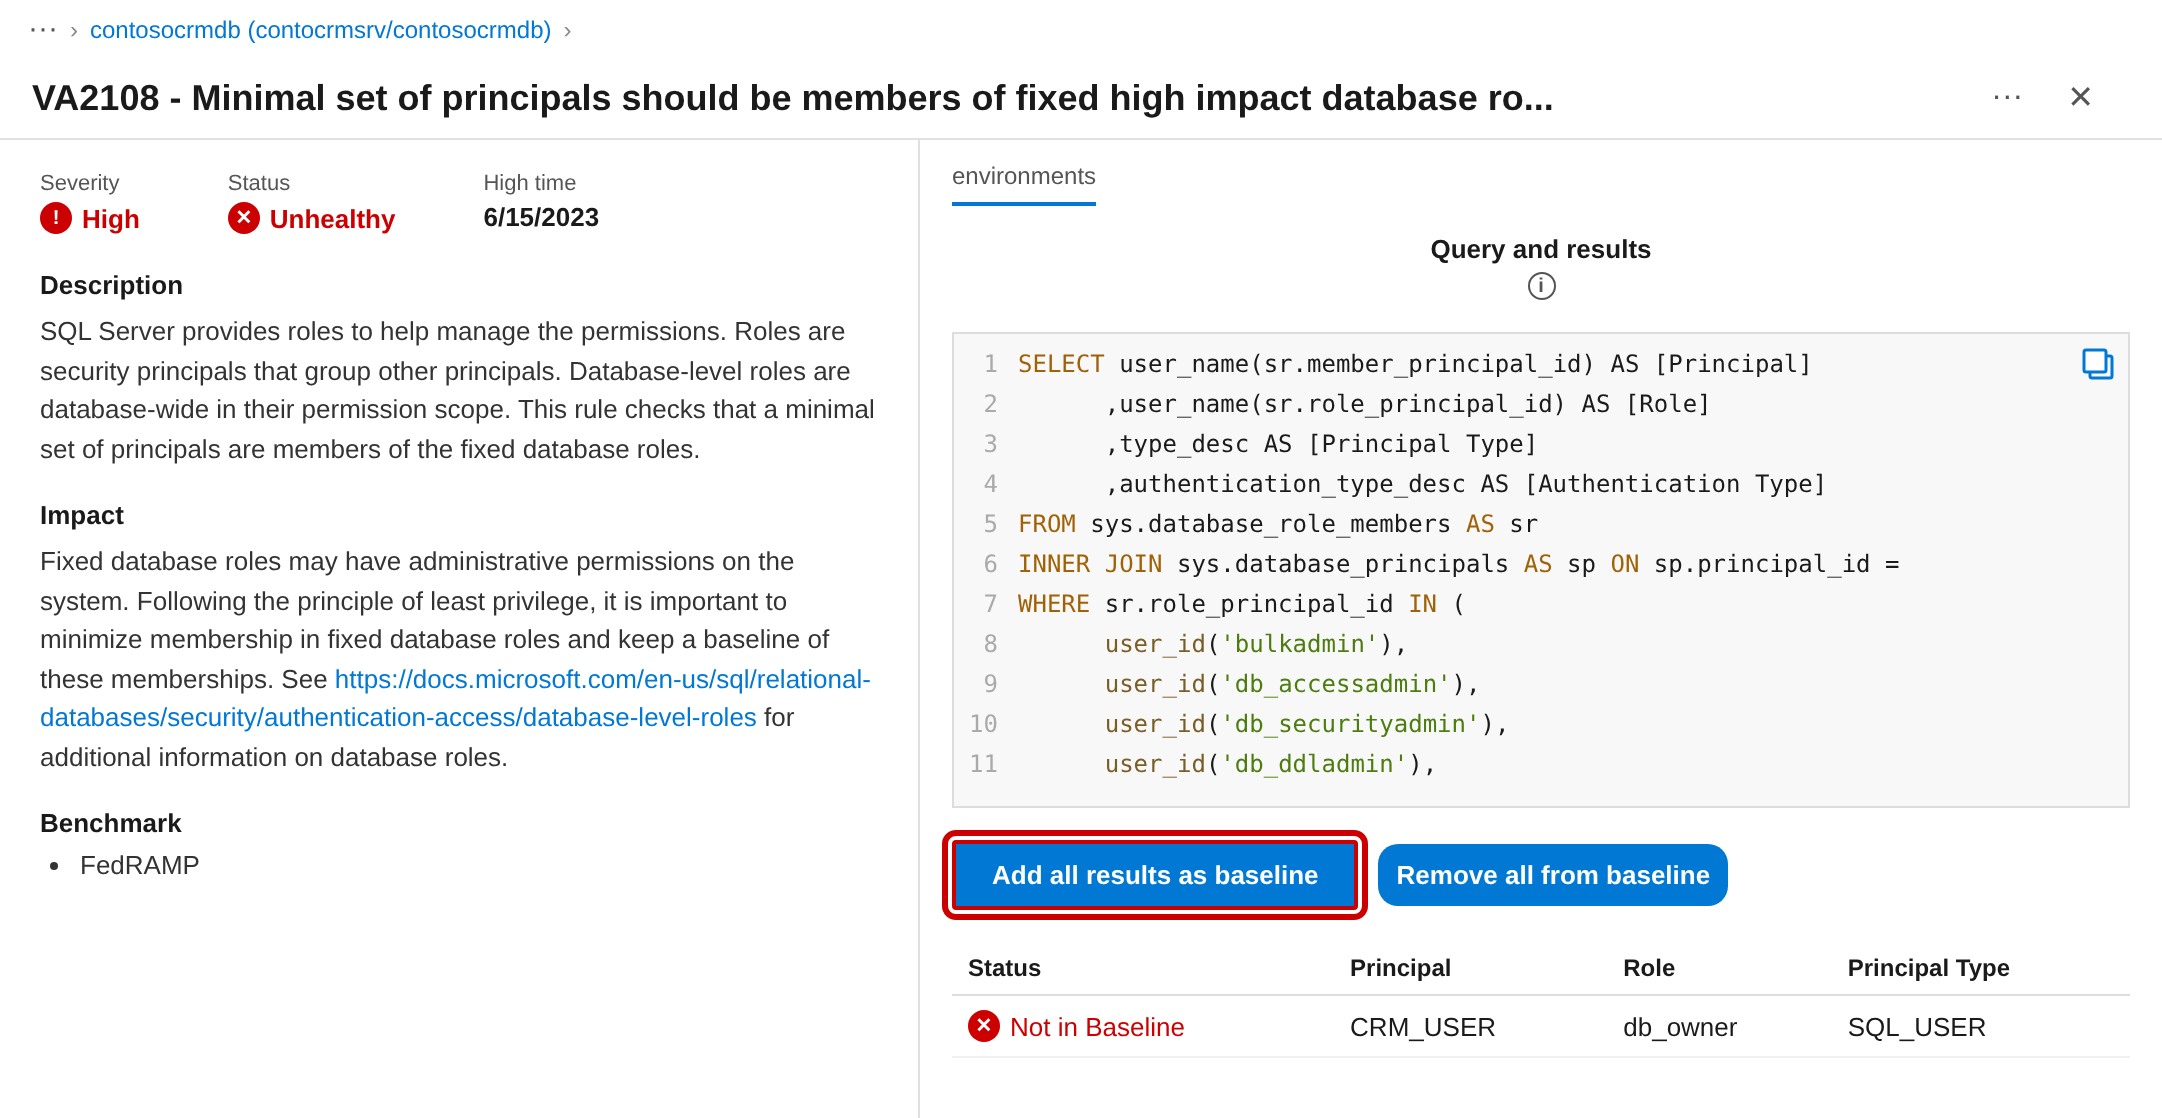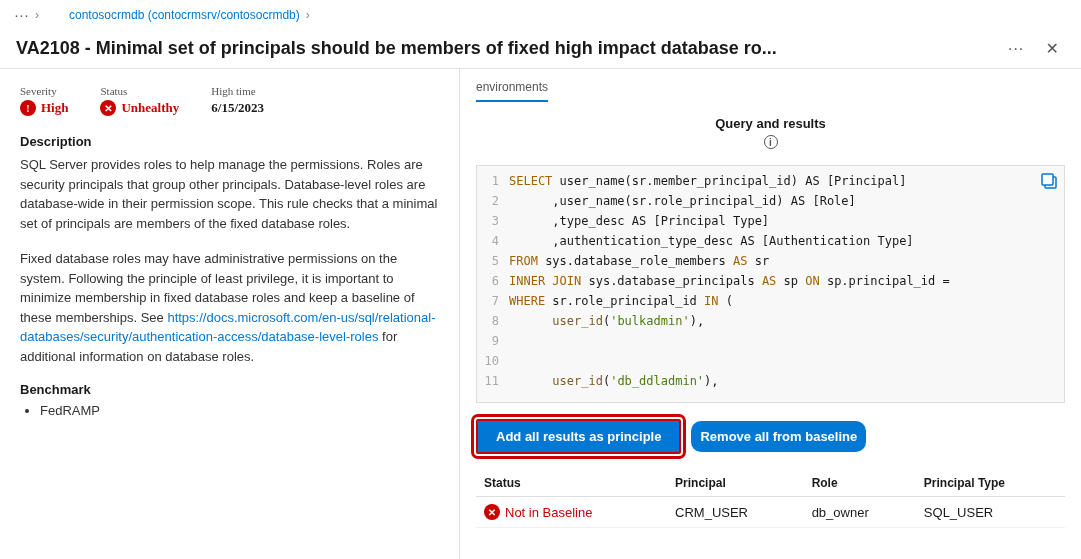--- a/index.html
+++ b/index.html
@@ -11,21 +11,21 @@
     }
     .top-bar span { color: #888; font-size: 12px; }
     .top-bar .sep { color: #888; }
 
     .main-container {
       display: flex; flex-direction: column; height: calc(100% - 28px);
     }
 
     .panel-header {
       display: flex; align-items: center; justify-content: space-between;
-      padding: 8px 16px 8px 16px; border-bottom: 1px solid #e0e0e0;
+      padding: 8px 28px 8px 16px; border-bottom: 1px solid #e0e0e0;
     }
     .panel-title {
       font-size: 18px; font-weight: 600; color: #1a1a1a; flex: 1;
       white-space: nowrap; overflow: hidden; text-overflow: ellipsis;
       max-width: 950px;
     }
     .panel-header-actions {
       display: flex; align-items: center; gap: 10px;
     }
     .icon-btn {
@@ -37,21 +37,21 @@
       display: flex; flex: 1; overflow: hidden;
     }
 
     
     .left-panel {
       width: 460px; min-width: 460px; padding: 16px 20px;
       overflow-y: auto; border-right: 1px solid #e0e0e0;
     }
 
     .meta-row {
-      display: flex; gap: 32px; margin-bottom: 18px; font-family: Liberation Serif, serif;
+      display: flex; gap: 44px; margin-bottom: 18px;
     }
     .meta-item { display: flex; flex-direction: column; gap: 3px; }
     .meta-label { font-size: 11px; color: #555; font-weight: 500; }
     .meta-value { display: flex; align-items: center; gap: 5px; font-size: 13px; font-weight: 600; }
     .icon-circle-x {
       width: 16px; height: 16px; border-radius: 50%; background: #c00;
       display: inline-flex; align-items: center; justify-content: center;
       color: #fff; font-size: 10px; font-weight: 700; flex-shrink: 0;
     }
     .icon-exclaim {
@@ -133,21 +133,21 @@
     }
     .status-cell { display: flex; align-items: center; gap: 5px; }
     .status-not-baseline { color: #c00; font-size: 13px; }
   </style>
 </head>
 <body>
 
 <div class="top-bar">
   <span style="color:#555;font-size:15px;">···</span>
   <span class="sep">›</span>
-  <a style="color:#0078d4;text-decoration:none;margin-left:24px;">contosocrmdb (contocrmsrv/contosocrmdb)</a>
+  <a style="color:#0078d4;text-decoration:none;">contosocrmdb (contocrmsrv/contosocrmdb)</a>
   <span class="sep">›</span>
 </div>
 
 <div class="main-container">
 
   <div class="panel-header">
     <span class="panel-title">VA2108 - Minimal set of principals should be members of fixed high impact database ro...</span>
     <div class="panel-header-actions">
       <button class="icon-btn">···</button>
       <button class="icon-btn">✕</button>
@@ -178,20 +178,21 @@
           <span class="meta-value">6/15/2023</span>
         </div>
       </div>
 
       <div>
         <div class="section-title">Description</div>
         <div class="section-body">SQL Server provides roles to help manage the permissions. Roles are security principals that group other principals. Database-level roles are database-wide in their permission scope. This rule checks that a minimal set of principals are members of the fixed database roles.</div>
       </div>
 
       <div>
+        <div class="section-title">Impact</div>
         <div class="section-body">
           <span>Fixed database roles may have administrative permissions on the system. Following the principle of least privilege, it is important to minimize membership in fixed database roles and keep a baseline of these memberships. See </span><a href="#">https://docs.microsoft.com/en-us/sql/relational-databases/security/authentication-access/database-level-roles</a><span> for additional information on database roles.</span>
         </div>
       </div>
 
       <div>
         <div class="section-title">Benchmark</div>
         <ul class="benchmark-list">
           <li>FedRAMP</li>
         </ul>
@@ -245,33 +246,35 @@
           <div class="code-line">
             <span class="line-num">7</span>
             <span class="line-content"><span class="kw">WHERE</span> sr.role_principal_id <span class="kw">IN</span> (</span>
           </div>
           <div class="code-line">
             <span class="line-num">8</span>
             <span class="line-content">      <span class="fn">user_id</span>(<span class="str">'bulkadmin'</span>),</span>
           </div>
           <div class="code-line">
             <span class="line-num">9</span>
+            <span class="line-content">      <span class="fn">user_id</span>(<span class="str">'db_accessadmin'</span>),</span>
           </div>
           <div class="code-line">
             <span class="line-num">10</span>
+            <span class="line-content">      <span class="fn">user_id</span>(<span class="str">'db_securityadmin'</span>),</span>
           </div>
           <div class="code-line">
             <span class="line-num">11</span>
             <span class="line-content">      <span class="fn">user_id</span>(<span class="str">'db_ddladmin'</span>),</span>
           </div>
         </div>
       </div>
 
       <div class="baseline-actions">
-        <button class="btn-baseline-add">Add all results as principle</button>
+        <button class="btn-baseline-add">Add all results as baseline</button>
         <button class="btn-baseline-remove">Remove all from baseline</button>
       </div>
 
       <table class="results-table">
         <thead>
           <tr>
             <th>Status</th>
             <th>Principal</th>
             <th>Role</th>
             <th>Principal Type</th>

